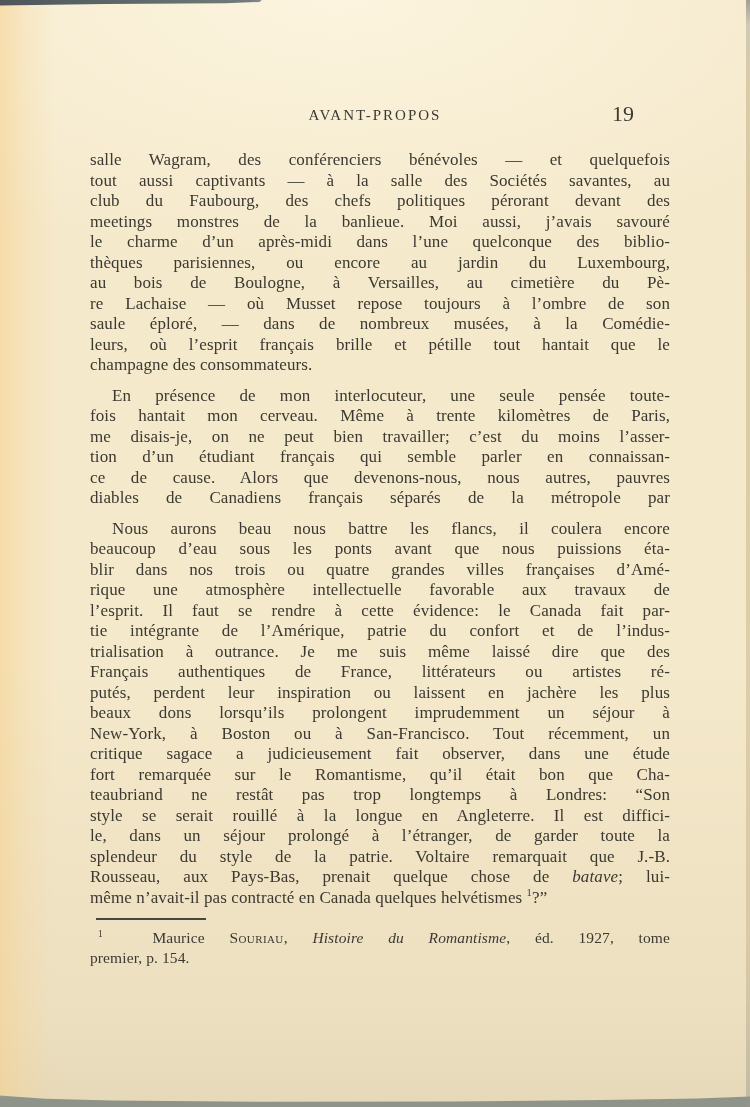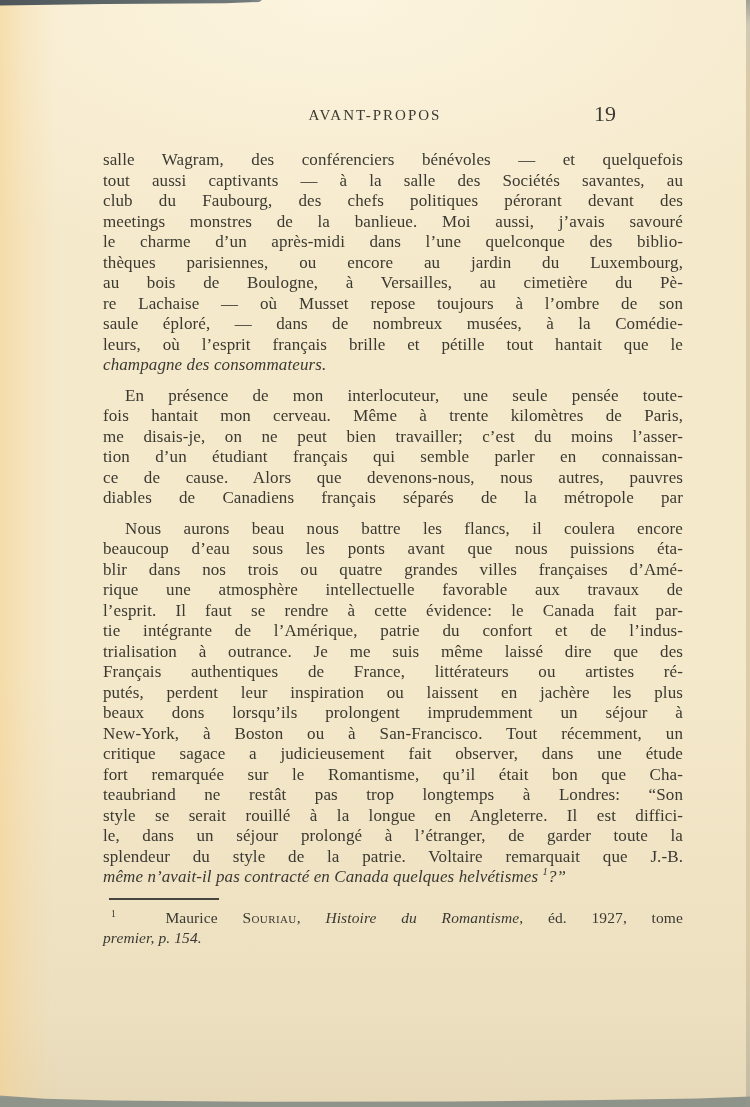--- a/index.html
+++ b/index.html
@@ -52,38 +52,38 @@
     text-align: center;
   }
   .head-title {
     font-weight: normal;
     font-size: 15px;
     letter-spacing: 2px;
     color: var(--ink, #3b3931);
   }
   .page-number {
     position: absolute;
-    top: 101px; right: 134px;
+    top: 101px; right: 116px;
     font-size: 22px;
     color: var(--ink, #3b3931);
   }
   .text-column {
     position: absolute;
-    top: 150px; left: 103px; width: 580px;
+    top: 150px; left: 90px; width: 580px;
     font-size: 17px;
     line-height: 20.5px;
     letter-spacing: 0.1px;
   }
   .paragraph { margin: 0 0 10px 0; }
   .paragraph.indent .line:first-child { text-indent: 22px; }
   .line {
     text-align: justify;
     text-align-last: justify;
   }
-  .line.endline { text-align-last: left; font-style: italic; }
+  .line.endline { text-align-last: left; }
   .it { font-style: italic; }
   .sc { font-variant: small-caps; letter-spacing: 0.4px; }
   .sup { font-size: 0.62em; vertical-align: super; line-height: 0; }
   .footnote { margin-top: 4px; }
   .footnote-rule {
     width: 110px; height: 2px;
     background: #46453e;
     margin: 0 0 8px 6px;
   }
   .footnote-text {
@@ -140,20 +140,21 @@
           <div class="line">Français authentiques de France, littérateurs ou artistes ré-</div>
           <div class="line">putés, perdent leur inspiration ou laissent en jachère les plus</div>
           <div class="line">beaux dons lorsqu’ils prolongent imprudemment un séjour à</div>
           <div class="line">New-York, à Boston ou à San-Francisco. Tout récemment, un</div>
           <div class="line">critique sagace a judicieusement fait observer, dans une étude</div>
           <div class="line">fort remarquée sur le Romantisme, qu’il était bon que Cha-</div>
           <div class="line">teaubriand ne restât pas trop longtemps à Londres: “Son</div>
           <div class="line">style se serait rouillé à la longue en Angleterre. Il est diffici-</div>
           <div class="line">le, dans un séjour prolongé à l’étranger, de garder toute la</div>
           <div class="line">splendeur du style de la patrie. Voltaire remarquait que J.-B.</div>
+          <div class="line"><span>Rousseau, aux Pays-Bas, prenait quelque chose de </span><span class="it">batave</span><span>; lui-</span></div>
           <div class="line endline"><span>même n’avait-il pas contracté en Canada quelques helvétismes </span><span class="sup">1</span><span>?”</span></div>
         </div>
       </div>
     <div class="footnote">
       <div class="footnote-rule"></div>
       <div class="footnote-text">
           <div class="line"><span class="sup">1</span><span>&nbsp;&nbsp;Maurice </span><span class="sc">Souriau</span><span>, </span><span class="it">Histoire du Romantisme</span><span>, éd. 1927, tome</span></div>
           <div class="line endline">premier, p. 154.</div>
         </div>
     </div>

